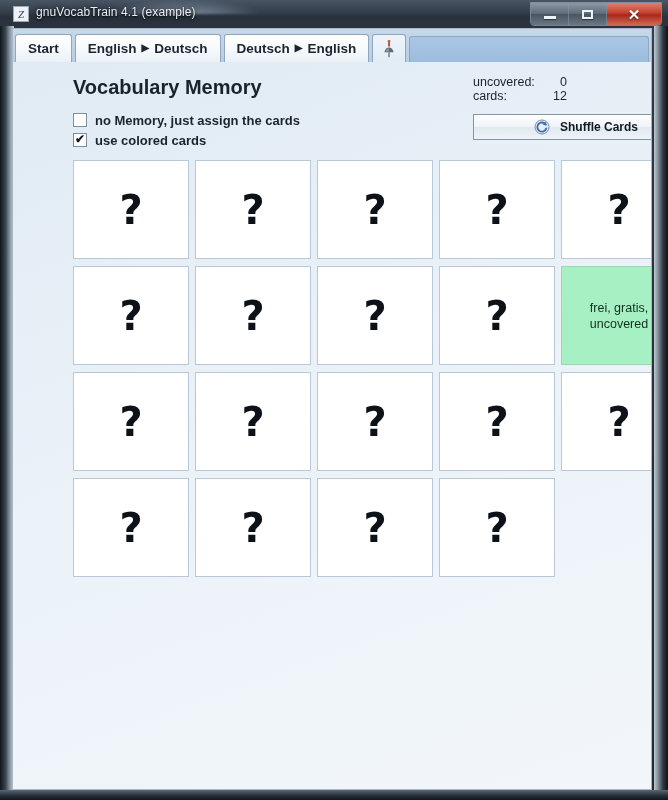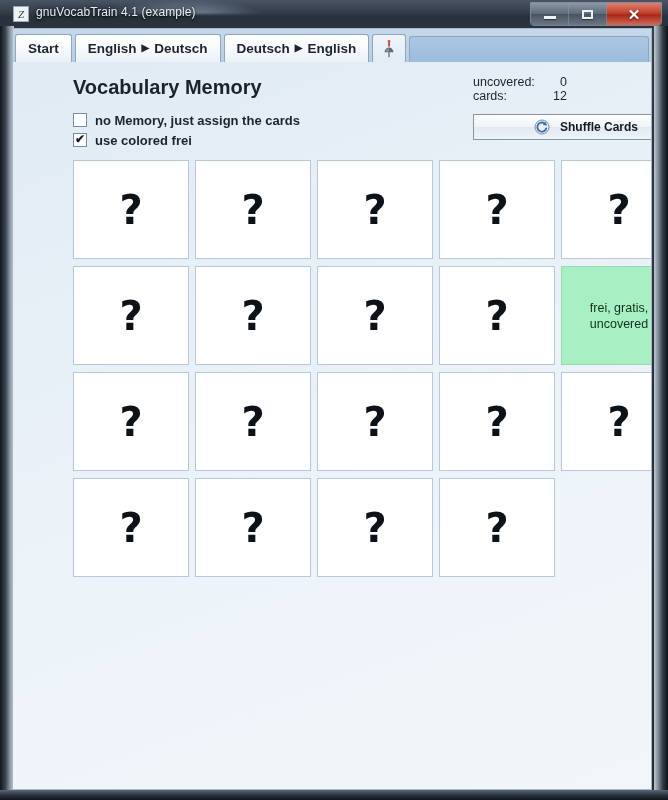--- a/index.html
+++ b/index.html
@@ -379,21 +379,21 @@
         <div class="checkrow">
           <span class="cbox">
             <span class="tick"></span>
           </span>
           <span class="checklabel">no Memory, just assign the cards</span>
         </div>
         <div class="checkrow">
           <span class="cbox">
             <span class="tick">✔</span>
           </span>
-          <span class="checklabel">use colored frei</span>
+          <span class="checklabel">use colored cards</span>
         </div>
       </div>
 
       <div class="stats">
         <table>
           <tbody>
               <tr>
             <td class="lab">uncovered:</td>
             <td class="val">0</td>
           </tr>

